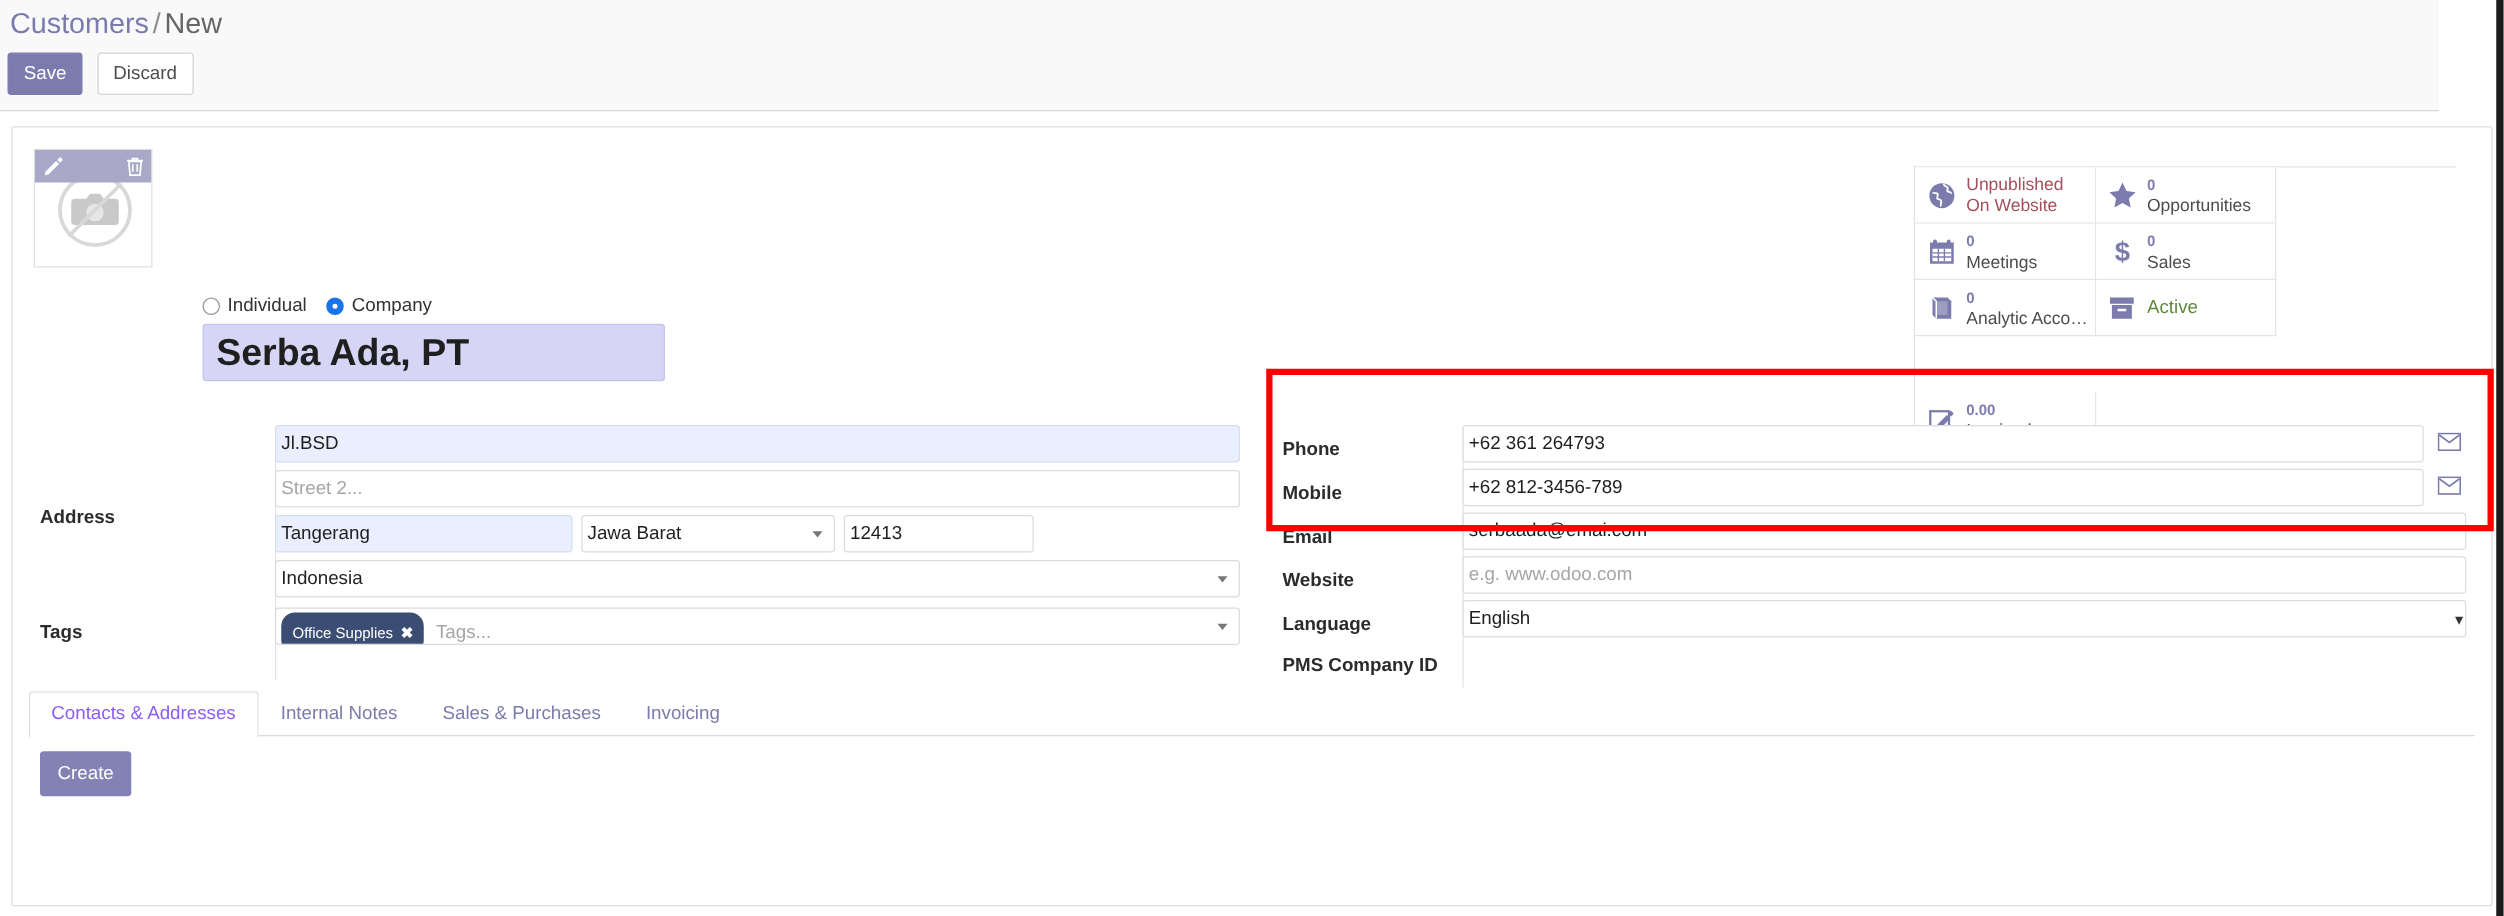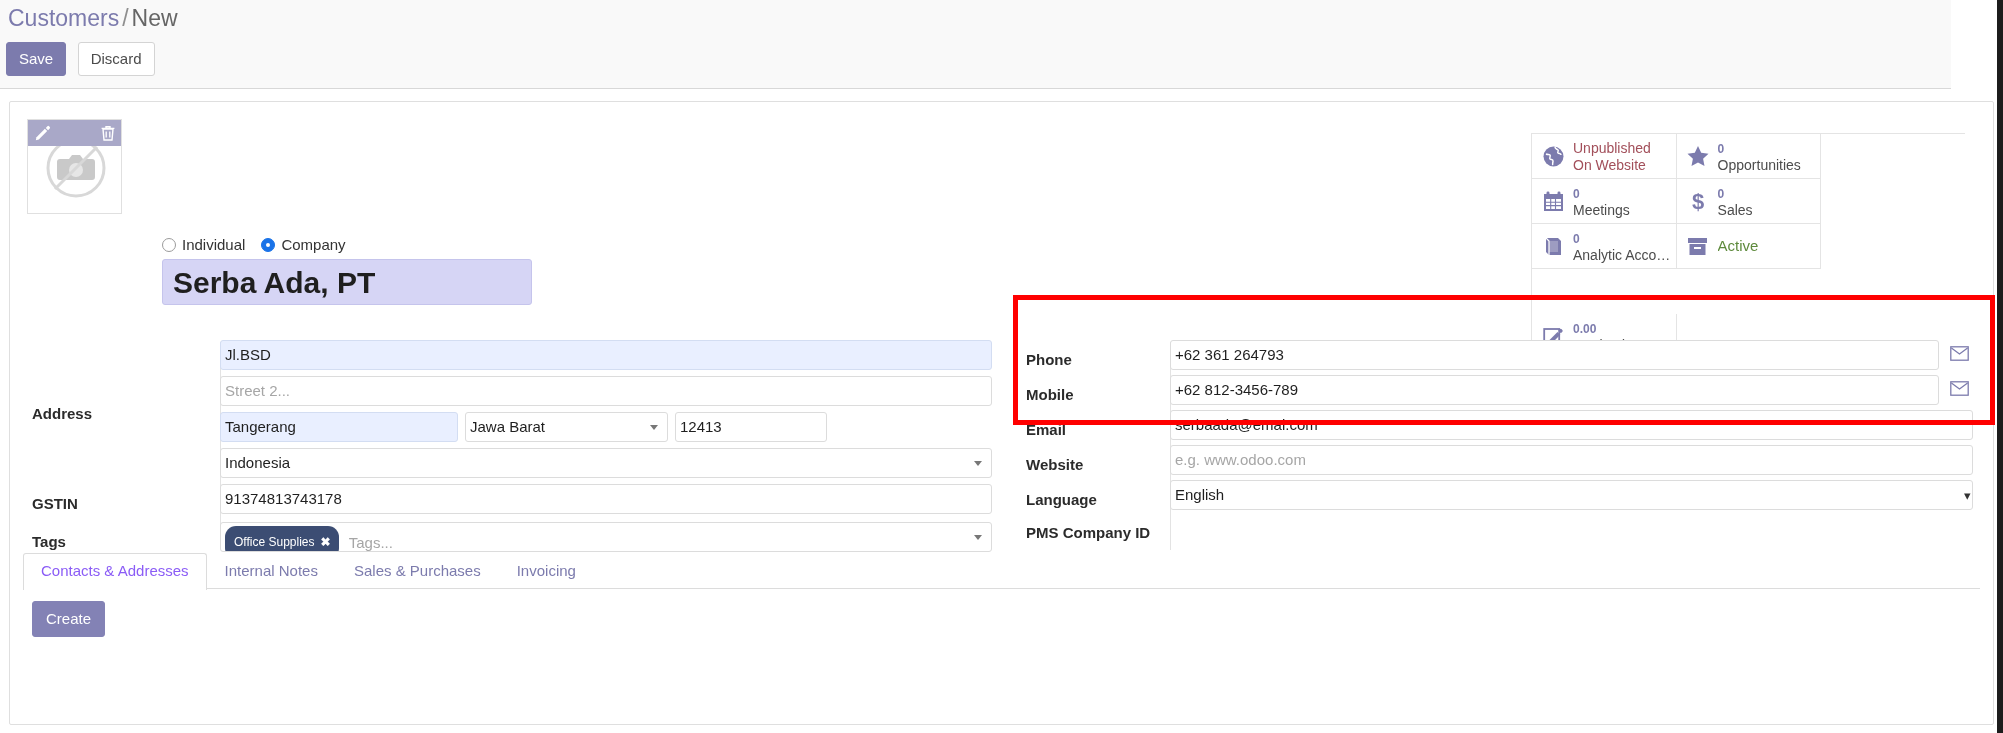--- a/index.html
+++ b/index.html
@@ -366,26 +366,20 @@
           </div>
           <div class="inp" style="width:152px">12413</div>
         </div>
         <div class="inp sel">
           <span>Indonesia</span>
           <span class="caret-dn"></span>
         </div>
       </div>
     </div>
 
-    <div class="grow" style="margin-top:6px">
-      <div class="glabel">GSTIN</div>
-      <div class="gfields">
-        <div class="inp">91374813743178</div>
-      </div>
-    </div>
 
     <div class="grow" style="margin-top:8px">
       <div class="glabel">Tags</div>
       <div class="gfields">
         <div class="inp sel tagbox" style="padding-top:3px">
           <span class="chip">
             <span>Office Supplies</span>
             <span class="x">✖</span>
           </span>
           <span class="tag-ph">Tags...</span>

